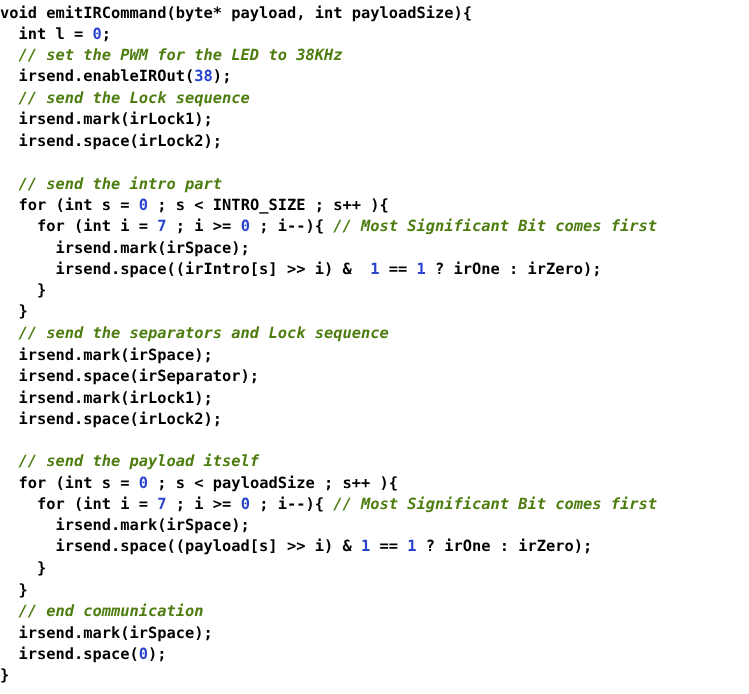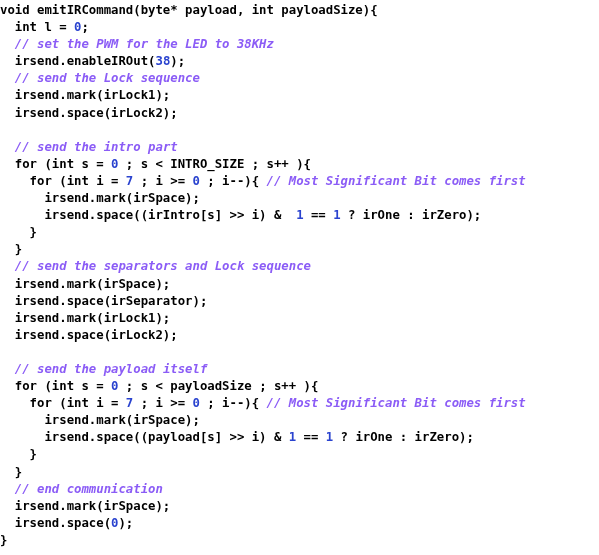--- a/index.html
+++ b/index.html
@@ -21,18 +21,18 @@
     color: #000000;
     white-space: pre;
     letter-spacing: 0px;
   }
   .code-line {
     white-space: pre;
     min-height: 17.1px;
   }
   .tok-plain   { color: #000000; }
   .tok-number  { color: #2a43cf; }
-  .tok-comment { color: #8b5cf6; font-style: italic; }
+  .tok-comment { color: #4d7c0f; font-style: italic; }
 </style>
 </head>
 <body>
 
 <div id="code-listing"><div class="code-line"><span class="tok-plain">void emitIRCommand(byte* payload, int payloadSize){</span></div><div class="code-line"><span class="tok-plain">  int l = </span><span class="tok-number">0</span><span class="tok-plain">;</span></div><div class="code-line"><span class="tok-plain">  </span><span class="tok-comment">// set the PWM for the LED to 38KHz</span></div><div class="code-line"><span class="tok-plain">  irsend.enableIROut(</span><span class="tok-number">38</span><span class="tok-plain">);</span></div><div class="code-line"><span class="tok-plain">  </span><span class="tok-comment">// send the Lock sequence</span></div><div class="code-line"><span class="tok-plain">  irsend.mark(irLock1);</span></div><div class="code-line"><span class="tok-plain">  irsend.space(irLock2);</span></div><div class="code-line">&nbsp;</div><div class="code-line"><span class="tok-plain">  </span><span class="tok-comment">// send the intro part</span></div><div class="code-line"><span class="tok-plain">  for (int s = </span><span class="tok-number">0</span><span class="tok-plain"> ; s &lt; INTRO_SIZE ; s++ ){</span></div><div class="code-line"><span class="tok-plain">    for (int i = </span><span class="tok-number">7</span><span class="tok-plain"> ; i &gt;= </span><span class="tok-number">0</span><span class="tok-plain"> ; i--){ </span><span class="tok-comment">// Most Significant Bit comes first</span></div><div class="code-line"><span class="tok-plain">      irsend.mark(irSpace);</span></div><div class="code-line"><span class="tok-plain">      irsend.space((irIntro[s] &gt;&gt; i) &amp;  </span><span class="tok-number">1</span><span class="tok-plain"> == </span><span class="tok-number">1</span><span class="tok-plain"> ? irOne : irZero);</span></div><div class="code-line"><span class="tok-plain">    }</span></div><div class="code-line"><span class="tok-plain">  }</span></div><div class="code-line"><span class="tok-plain">  </span><span class="tok-comment">// send the separators and Lock sequence</span></div><div class="code-line"><span class="tok-plain">  irsend.mark(irSpace);</span></div><div class="code-line"><span class="tok-plain">  irsend.space(irSeparator);</span></div><div class="code-line"><span class="tok-plain">  irsend.mark(irLock1);</span></div><div class="code-line"><span class="tok-plain">  irsend.space(irLock2);</span></div><div class="code-line">&nbsp;</div><div class="code-line"><span class="tok-plain">  </span><span class="tok-comment">// send the payload itself</span></div><div class="code-line"><span class="tok-plain">  for (int s = </span><span class="tok-number">0</span><span class="tok-plain"> ; s &lt; payloadSize ; s++ ){</span></div><div class="code-line"><span class="tok-plain">    for (int i = </span><span class="tok-number">7</span><span class="tok-plain"> ; i &gt;= </span><span class="tok-number">0</span><span class="tok-plain"> ; i--){ </span><span class="tok-comment">// Most Significant Bit comes first</span></div><div class="code-line"><span class="tok-plain">      irsend.mark(irSpace);</span></div><div class="code-line"><span class="tok-plain">      irsend.space((payload[s] &gt;&gt; i) &amp; </span><span class="tok-number">1</span><span class="tok-plain"> == </span><span class="tok-number">1</span><span class="tok-plain"> ? irOne : irZero);</span></div><div class="code-line"><span class="tok-plain">    }</span></div><div class="code-line"><span class="tok-plain">  }</span></div><div class="code-line"><span class="tok-plain">  </span><span class="tok-comment">// end communication</span></div><div class="code-line"><span class="tok-plain">  irsend.mark(irSpace);</span></div><div class="code-line"><span class="tok-plain">  irsend.space(</span><span class="tok-number">0</span><span class="tok-plain">);</span></div><div class="code-line"><span class="tok-plain">}</span></div></div>
 
 </body></html>

